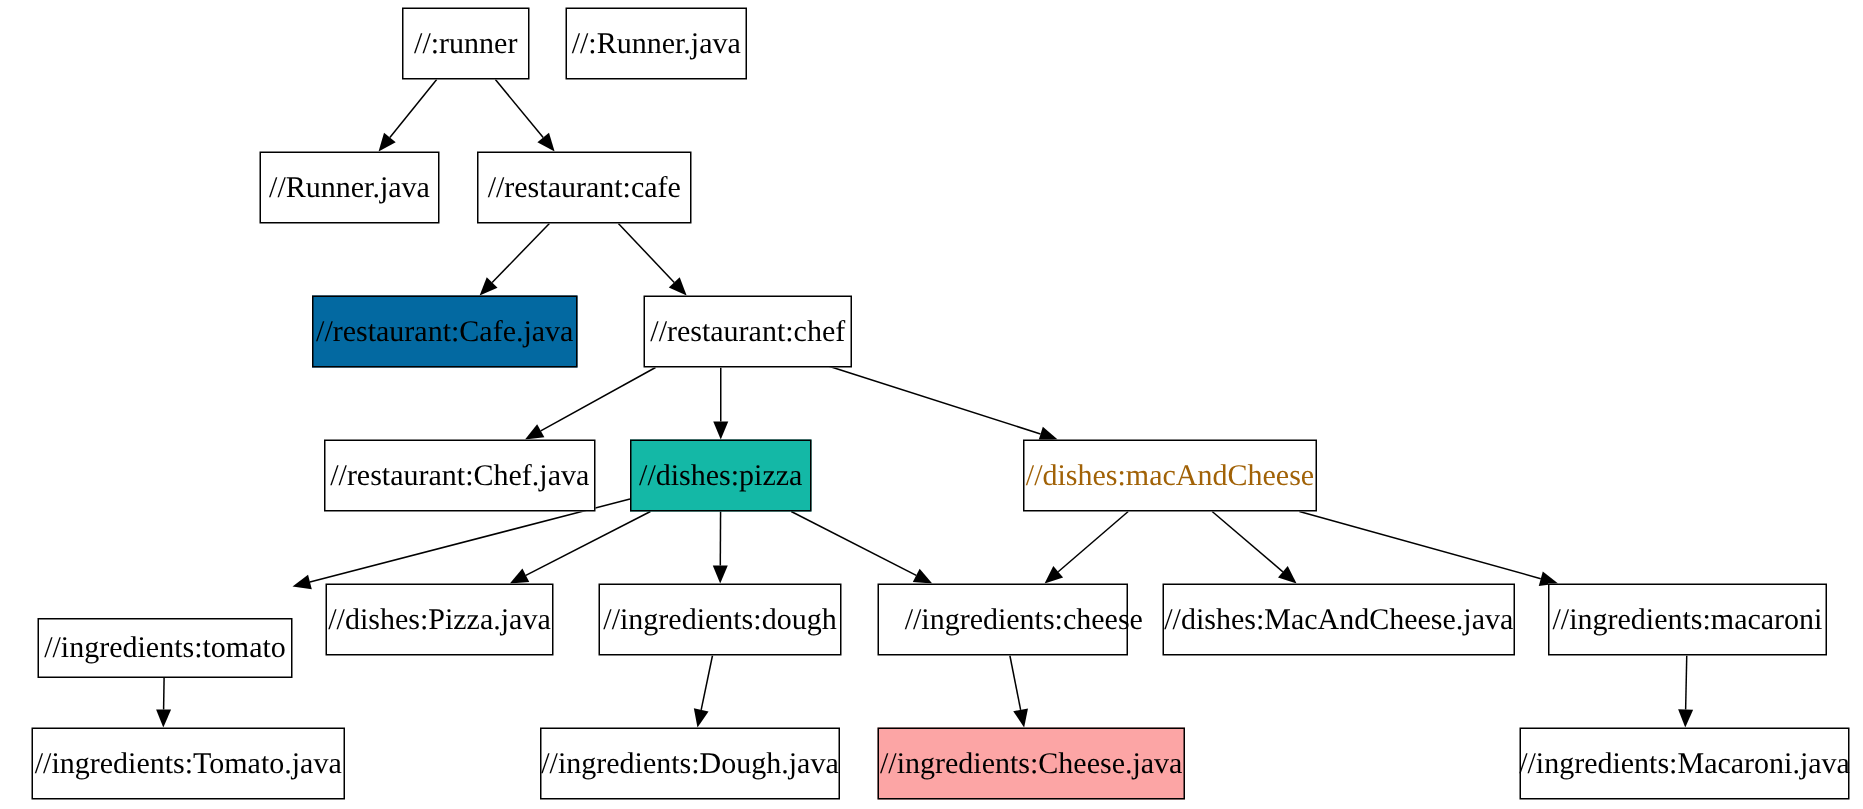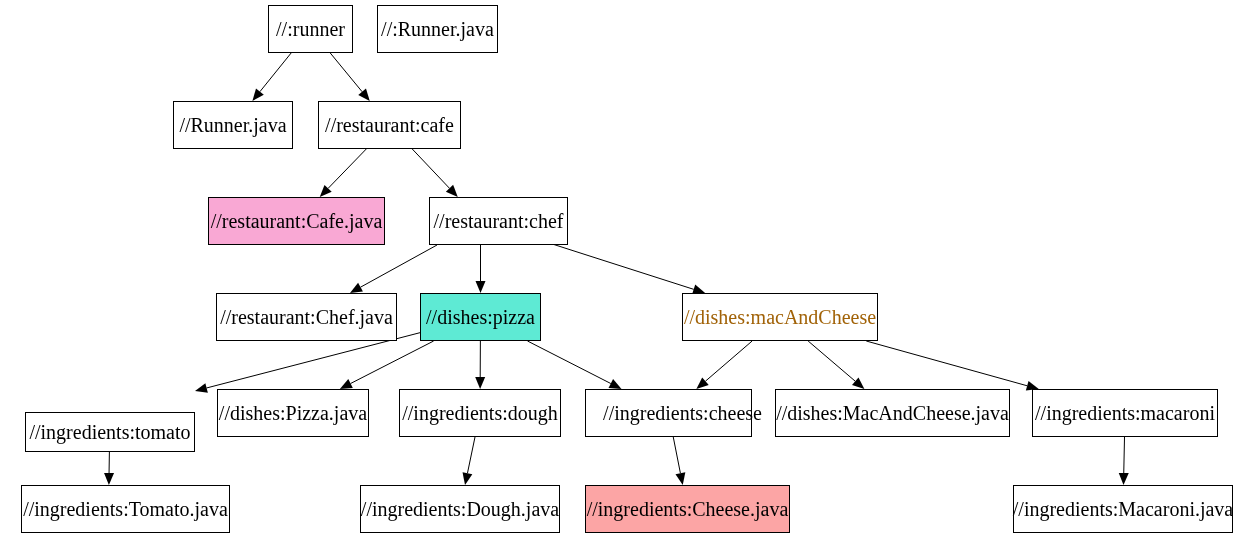--- a/index.html
+++ b/index.html
@@ -76,24 +76,24 @@
       <line x1="673.25" y1="437" x2="680.4201921550607" y2="473.2283393097805" stroke="#000000" stroke-width="1"></line>
       <polygon points="682.75,485 675.515333534136,474.1990925785052 685.3250507759855,472.2575860410558" fill="#000000"></polygon>
       <line x1="1124.5" y1="437" x2="1123.749945764182" y2="473.0026033192627" stroke="#000000" stroke-width="1"></line>
       <polygon points="1123.5,485 1118.7510304805414,472.8984592508535 1128.7488610478226,473.1067473876719" fill="#000000"></polygon>
     </svg>
 
 <div class="node" style="left: 268px; top: 5px; width: 85px; height: 48px; background: rgb(255, 255, 255); border-color: rgb(0, 0, 0); color: rgb(0, 0, 0);">//:runner</div>
     <div class="node" style="left: 377px; top: 5px; width: 121px; height: 48px; background: rgb(255, 255, 255); border-color: rgb(0, 0, 0); color: rgb(0, 0, 0);">//:Runner.java</div>
     <div class="node" style="left: 173px; top: 101px; width: 120px; height: 48px; background: rgb(255, 255, 255); border-color: rgb(0, 0, 0); color: rgb(0, 0, 0);">//Runner.java</div>
     <div class="node" style="left: 318px; top: 101px; width: 143px; height: 48px; background: rgb(255, 255, 255); border-color: rgb(0, 0, 0); color: rgb(0, 0, 0);">//restaurant:cafe</div>
-    <div class="node" style="left: 208px; top: 197px; width: 177px; height: 48px; background: #f9a8d4; border-color: rgb(0, 0, 0); color: rgb(0, 0, 0);">//restaurant:Cafe.java</div>
+    <div class="node" style="left: 208px; top: 197px; width: 177px; height: 48px; background: #0369a1; border-color: rgb(0, 0, 0); color: rgb(0, 0, 0);">//restaurant:Cafe.java</div>
     <div class="node" style="left: 411px; top: 197px; width: 139px; height: 48px; background: rgb(255, 255, 255); border-color: rgb(0, 0, 0); color: rgb(0, 0, 0); margin-left: 18px;">//restaurant:chef</div>
     <div class="node" style="left: 216px; top: 293px; width: 181px; height: 48px; background: rgb(255, 255, 255); border-color: rgb(0, 0, 0); color: rgb(0, 0, 0);">//restaurant:Chef.java</div>
-    <div class="node" style="left: 420px; top: 293px; width: 121px; height: 48px; background: #5eead4; border-color: rgb(0, 0, 0); color: rgb(0, 0, 0);">//dishes:pizza</div>
+    <div class="node" style="left: 420px; top: 293px; width: 121px; height: 48px; background: #14b8a6; border-color: rgb(0, 0, 0); color: rgb(0, 0, 0);">//dishes:pizza</div>
     <div class="node" style="left: 682px; top: 293px; width: 196px; height: 48px; background: rgb(255, 255, 255); border-color: rgb(0, 0, 0); color: #a16207;">//dishes:macAndCheese</div>
     <div class="node" style="left: 25px; top: 389px; width: 170px; height: 40px; background: rgb(255, 255, 255); border-color: rgb(0, 0, 0); color: rgb(0, 0, 0); margin-top: 23px;">//ingredients:tomato</div>
     <div class="node" style="left: 217px; top: 389px; width: 152px; height: 48px; background: rgb(255, 255, 255); border-color: rgb(0, 0, 0); color: rgb(0, 0, 0);">//dishes:Pizza.java</div>
     <div class="node" style="left: 399px; top: 389px; width: 162px; height: 48px; background: rgb(255, 255, 255); border-color: rgb(0, 0, 0); color: rgb(0, 0, 0);">//ingredients:dough</div>
     <div class="node" style="left: 585px; top: 389px; width: 167px; height: 48px; background: rgb(255, 255, 255); border-color: rgb(0, 0, 0); color: rgb(0, 0, 0); padding-left: 28px;">//ingredients:cheese</div>
     <div class="node" style="left: 775px; top: 389px; width: 235px; height: 48px; background: rgb(255, 255, 255); border-color: rgb(0, 0, 0); color: rgb(0, 0, 0);">//dishes:MacAndCheese.java</div>
     <div class="node" style="left: 1032px; top: 389px; width: 186px; height: 48px; background: rgb(255, 255, 255); border-color: rgb(0, 0, 0); color: rgb(0, 0, 0);">//ingredients:macaroni</div>
     <div class="node" style="left: 21px; top: 485px; width: 209px; height: 48px; background: rgb(255, 255, 255); border-color: rgb(0, 0, 0); color: rgb(0, 0, 0);">//ingredients:Tomato.java</div>
     <div class="node" style="left: 360px; top: 485px; width: 200px; height: 48px; background: rgb(255, 255, 255); border-color: rgb(0, 0, 0); color: rgb(0, 0, 0);">//ingredients:Dough.java</div>
     <div class="node" style="left: 585px; top: 485px; width: 205px; height: 48px; background: #fca5a5; border-color: rgb(0, 0, 0); color: rgb(0, 0, 0);">//ingredients:Cheese.java</div>

